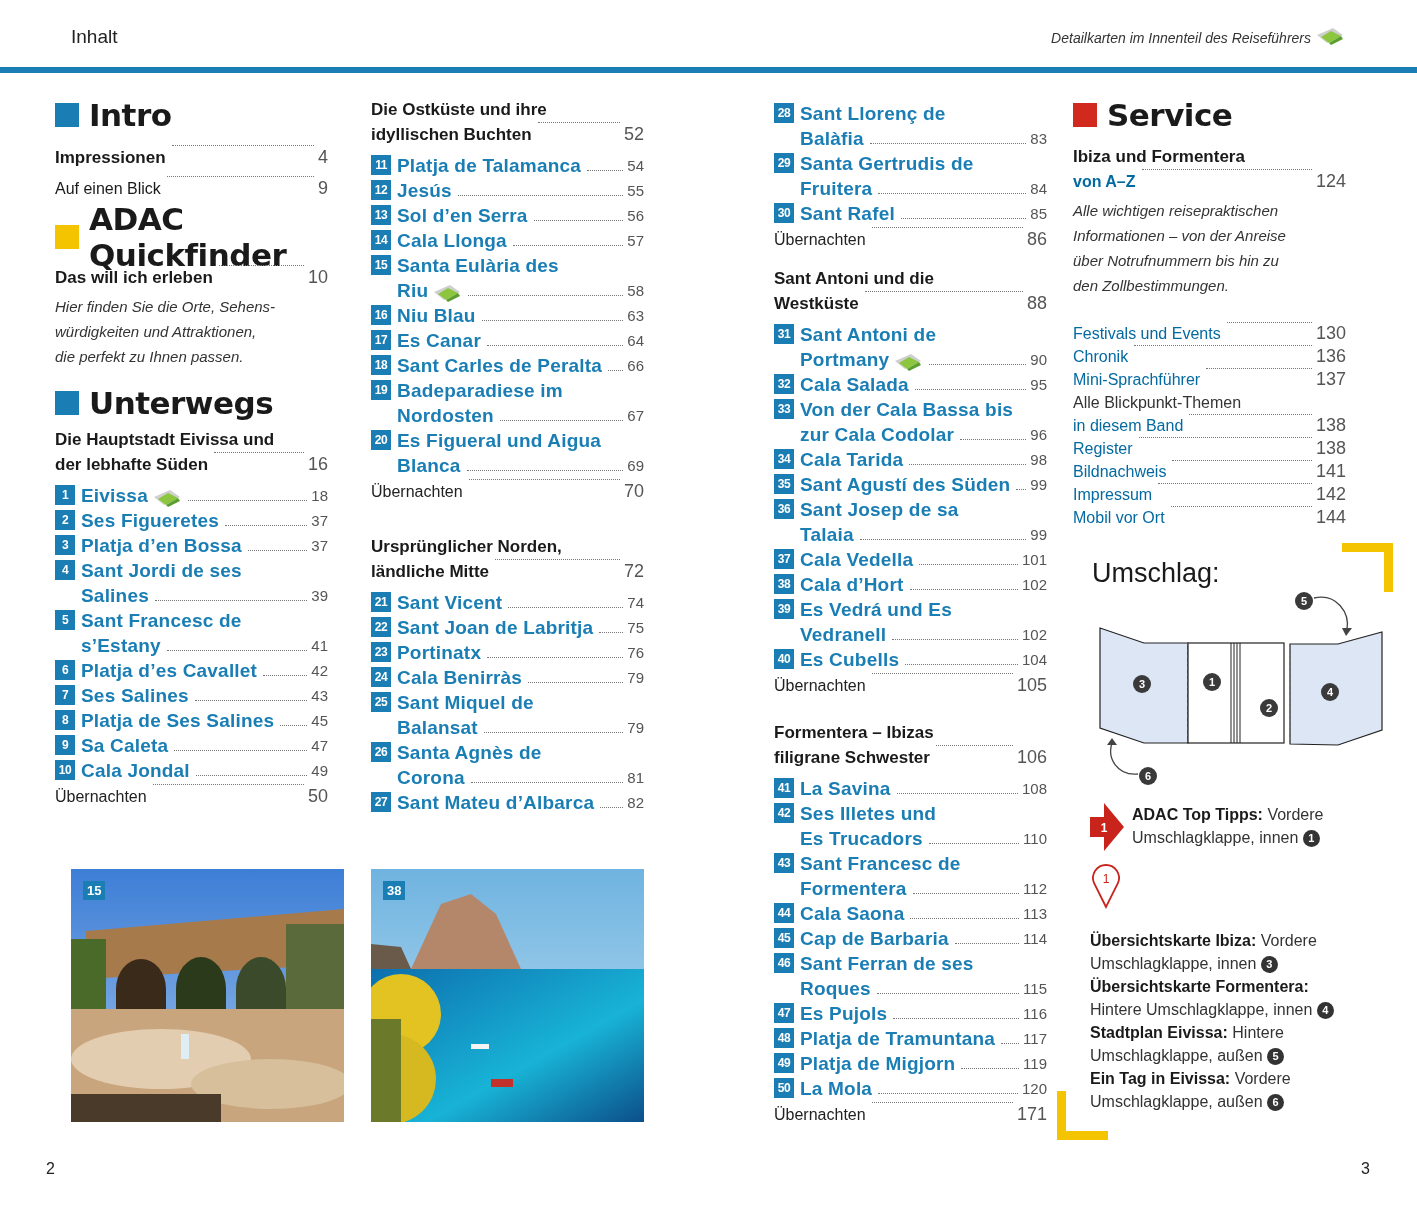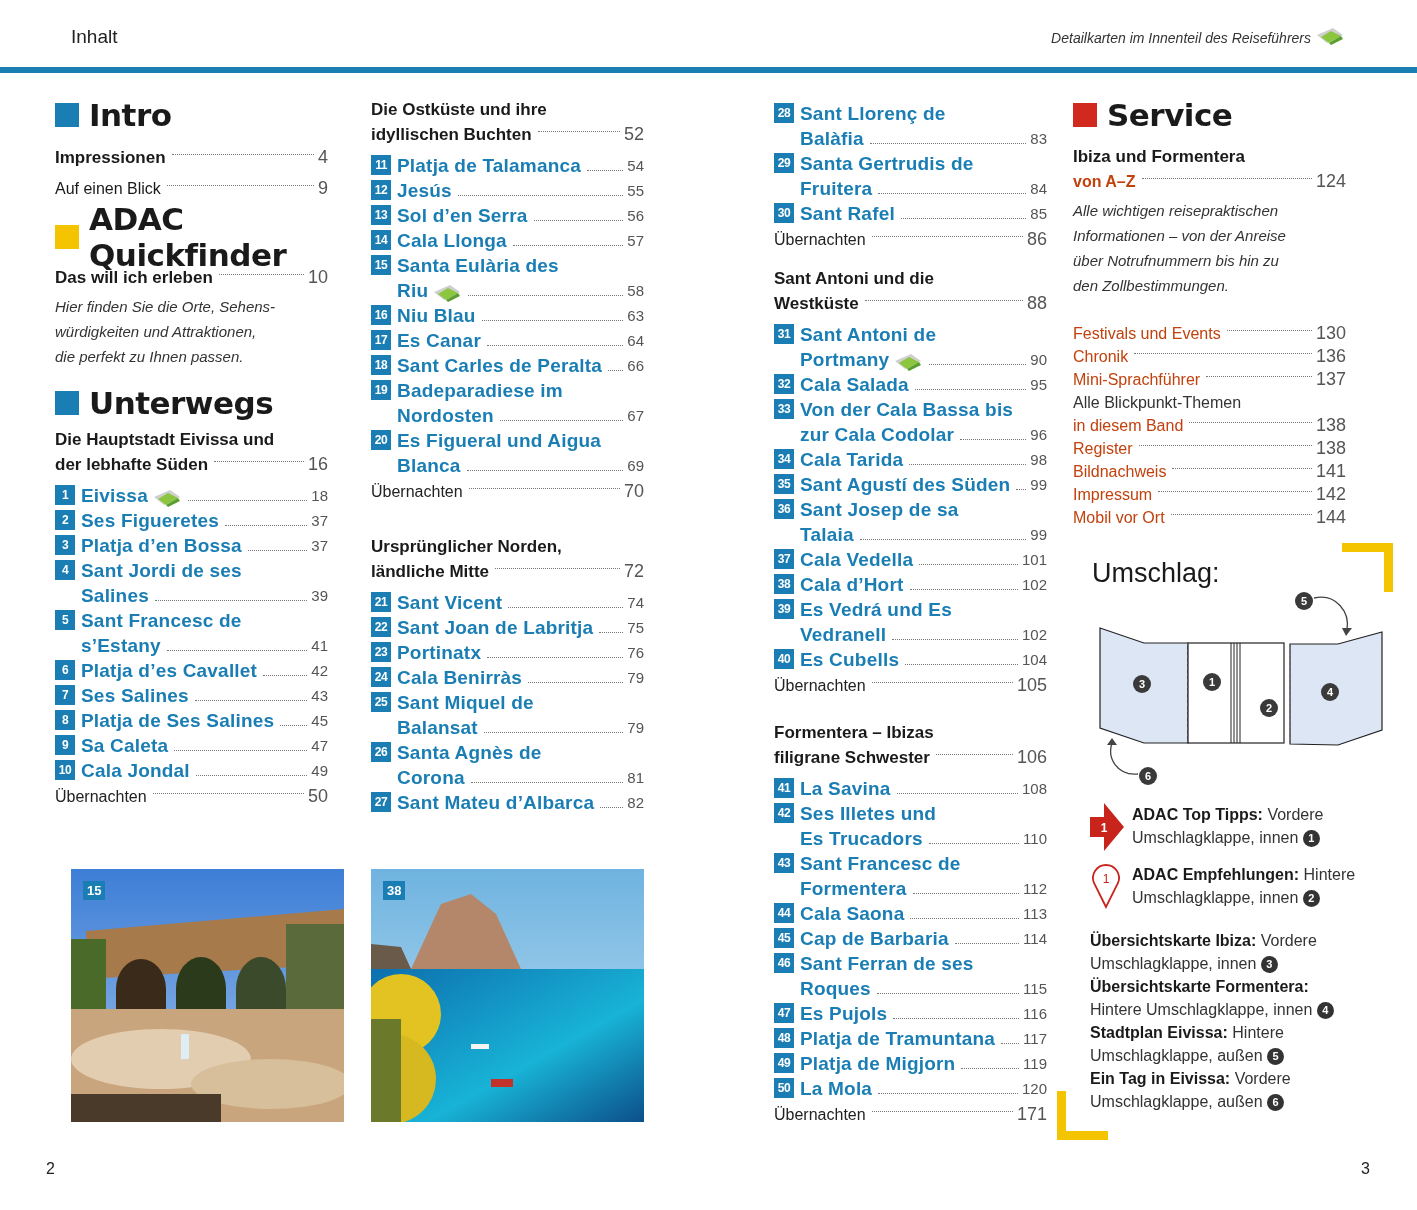--- a/index.html
+++ b/index.html
@@ -7,40 +7,40 @@
   body{position:relative;font-family:"Liberation Sans","DejaVu Sans",sans-serif;color:#1a1a1a}
   .abs{position:absolute}
   .hdr-title{left:71px;top:26px;font-size:19px;color:#222}
   .hdr-right{right:106px;top:30px;font-size:14px;font-style:italic;color:#333}
   .map-icon{width:30px;height:20px;display:inline-block;vertical-align:middle}
   .hdr-icon{right:72px;top:26px}
   .topbar{left:0;top:67px;width:1417px;height:6px;background:#1a7eb5}
   .col{position:absolute;width:273px}
   .sec-head{display:flex;align-items:center;font-weight:bold;font-size:31px;color:#1a1a1a;font-family:"DejaVu Sans","Liberation Sans",sans-serif;letter-spacing:-0.5px;height:40px}
   .sec-sq{width:24px;height:24px;margin-right:10px;flex:none}
-  .row{display:flex;align-items:center;font-size:16px;line-height:25px;height:25px}
+  .row{display:flex;align-items:flex-start;font-size:16px;line-height:25px;height:25px}
   .row .lbl{white-space:nowrap}
   .row .dots{flex:1;border-bottom:1.5px dotted #777;margin:0 4px 7px 6px;min-width:8px}
   .row .pg{color:#555;font-size:18px}
   .row.bold .lbl{font-weight:bold;font-size:17px;font-family:"DejaVu Sans Condensed","DejaVu Sans",sans-serif}
   .row.bold .lbl{font-family:"Liberation Sans",sans-serif}
   .cont{font-weight:bold;font-size:17px;line-height:25px;height:25px;white-space:nowrap}
   .italic{font-style:italic;font-size:15px;line-height:25px;color:#333}
   .num-row{display:flex;align-items:flex-end;height:25px;line-height:25px}
   .num{flex:none;width:20px;height:20px;background:#1a7eb5;color:#fff;font-size:12px;font-weight:bold;text-align:center;line-height:20px;margin-right:6px;margin-bottom:3px;letter-spacing:-0.5px}
   .num-row .lbl{color:#1a7eb5;font-weight:bold;font-size:19px;white-space:nowrap;letter-spacing:0.2px}
   .num-row .dots{flex:1;border-bottom:1.5px dotted #777;margin:0 4px 7px 6px;min-width:8px}
   .num-row .pg{color:#555;font-size:15px}
   .plain .lbl{font-size:16px;color:#222}
   .photo{position:absolute;width:273px;height:253px;overflow:hidden}
   .photo .tag{position:absolute;left:12px;top:12px;background:#1a7eb5;color:#fff;font-weight:bold;font-size:13px;padding:2px 4px}
   .page-num{font-size:16px;color:#222}
   .bracket-tr{left:1342px;top:543px;width:51px;height:49px;border-top:9px solid #f5c400;border-right:9px solid #f5c400}
   .bracket-bl{left:1057px;top:1091px;width:51px;height:49px;border-left:9px solid #f5c400;border-bottom:9px solid #f5c400}
-  .svc .row .lbl{font-size:16px;color:#c2410c}
+  .svc .row .lbl{font-size:16px;color:#0369a1}
   .legend{font-size:16px;line-height:23px;color:#333}
   .legend b{color:#1a1a1a}
   .circ{display:inline-block;width:17px;height:17px;border-radius:50%;background:#333;color:#fff;font-size:11px;text-align:center;line-height:17px;vertical-align:middle;font-weight:bold}
 </style>
 </head>
 <body>
 
 <div class="abs hdr-title">Inhalt</div>
 <div class="abs hdr-right">Detailkarten im Innenteil des Reiseführers</div>
 <span class="abs hdr-icon map-icon">
@@ -686,24 +686,20 @@
     <div>
       <div><b>ADAC Top Tipps:</b> <span>Vordere</span></div>
       <div><span>Umschlagklappe, innen</span> <span class="circ">1</span></div>
     </div>
   </div>
   <div style="display:flex;margin-top:12px">
     <svg width="34" height="48" viewBox="0 0 34 48" style="flex:none;margin-right:8px">
       <path d="M16,44 L4,20 A13,13 0 1 1 28,20 Z" fill="#fff" stroke="#c8241c" stroke-width="1.8"></path>
       <text x="16" y="20" font-size="12" fill="#c8241c" text-anchor="middle" font-family="Liberation Sans,sans-serif">1</text>
     </svg>
-    <div>
-      <div><b>ADAC Empfehlungen:</b> <span>Hintere</span></div>
-      <div><span>Umschlagklappe, innen</span> <span class="circ">2</span></div>
-    </div>
   </div>
   <div style="margin-top:18px">
     <div><b>Übersichtskarte Ibiza:</b> <span>Vordere</span></div>
     <div><span>Umschlagklappe, innen</span> <span class="circ">3</span></div>
     <div><b>Übersichtskarte Formentera:</b></div>
     <div><span>Hintere Umschlagklappe, innen</span> <span class="circ">4</span></div>
     <div><b>Stadtplan Eivissa:</b> <span>Hintere</span></div>
     <div><span>Umschlagklappe, außen</span> <span class="circ">5</span></div>
     <div><b>Ein Tag in Eivissa:</b> <span>Vordere</span></div>
     <div><span>Umschlagklappe, außen</span> <span class="circ">6</span></div>

